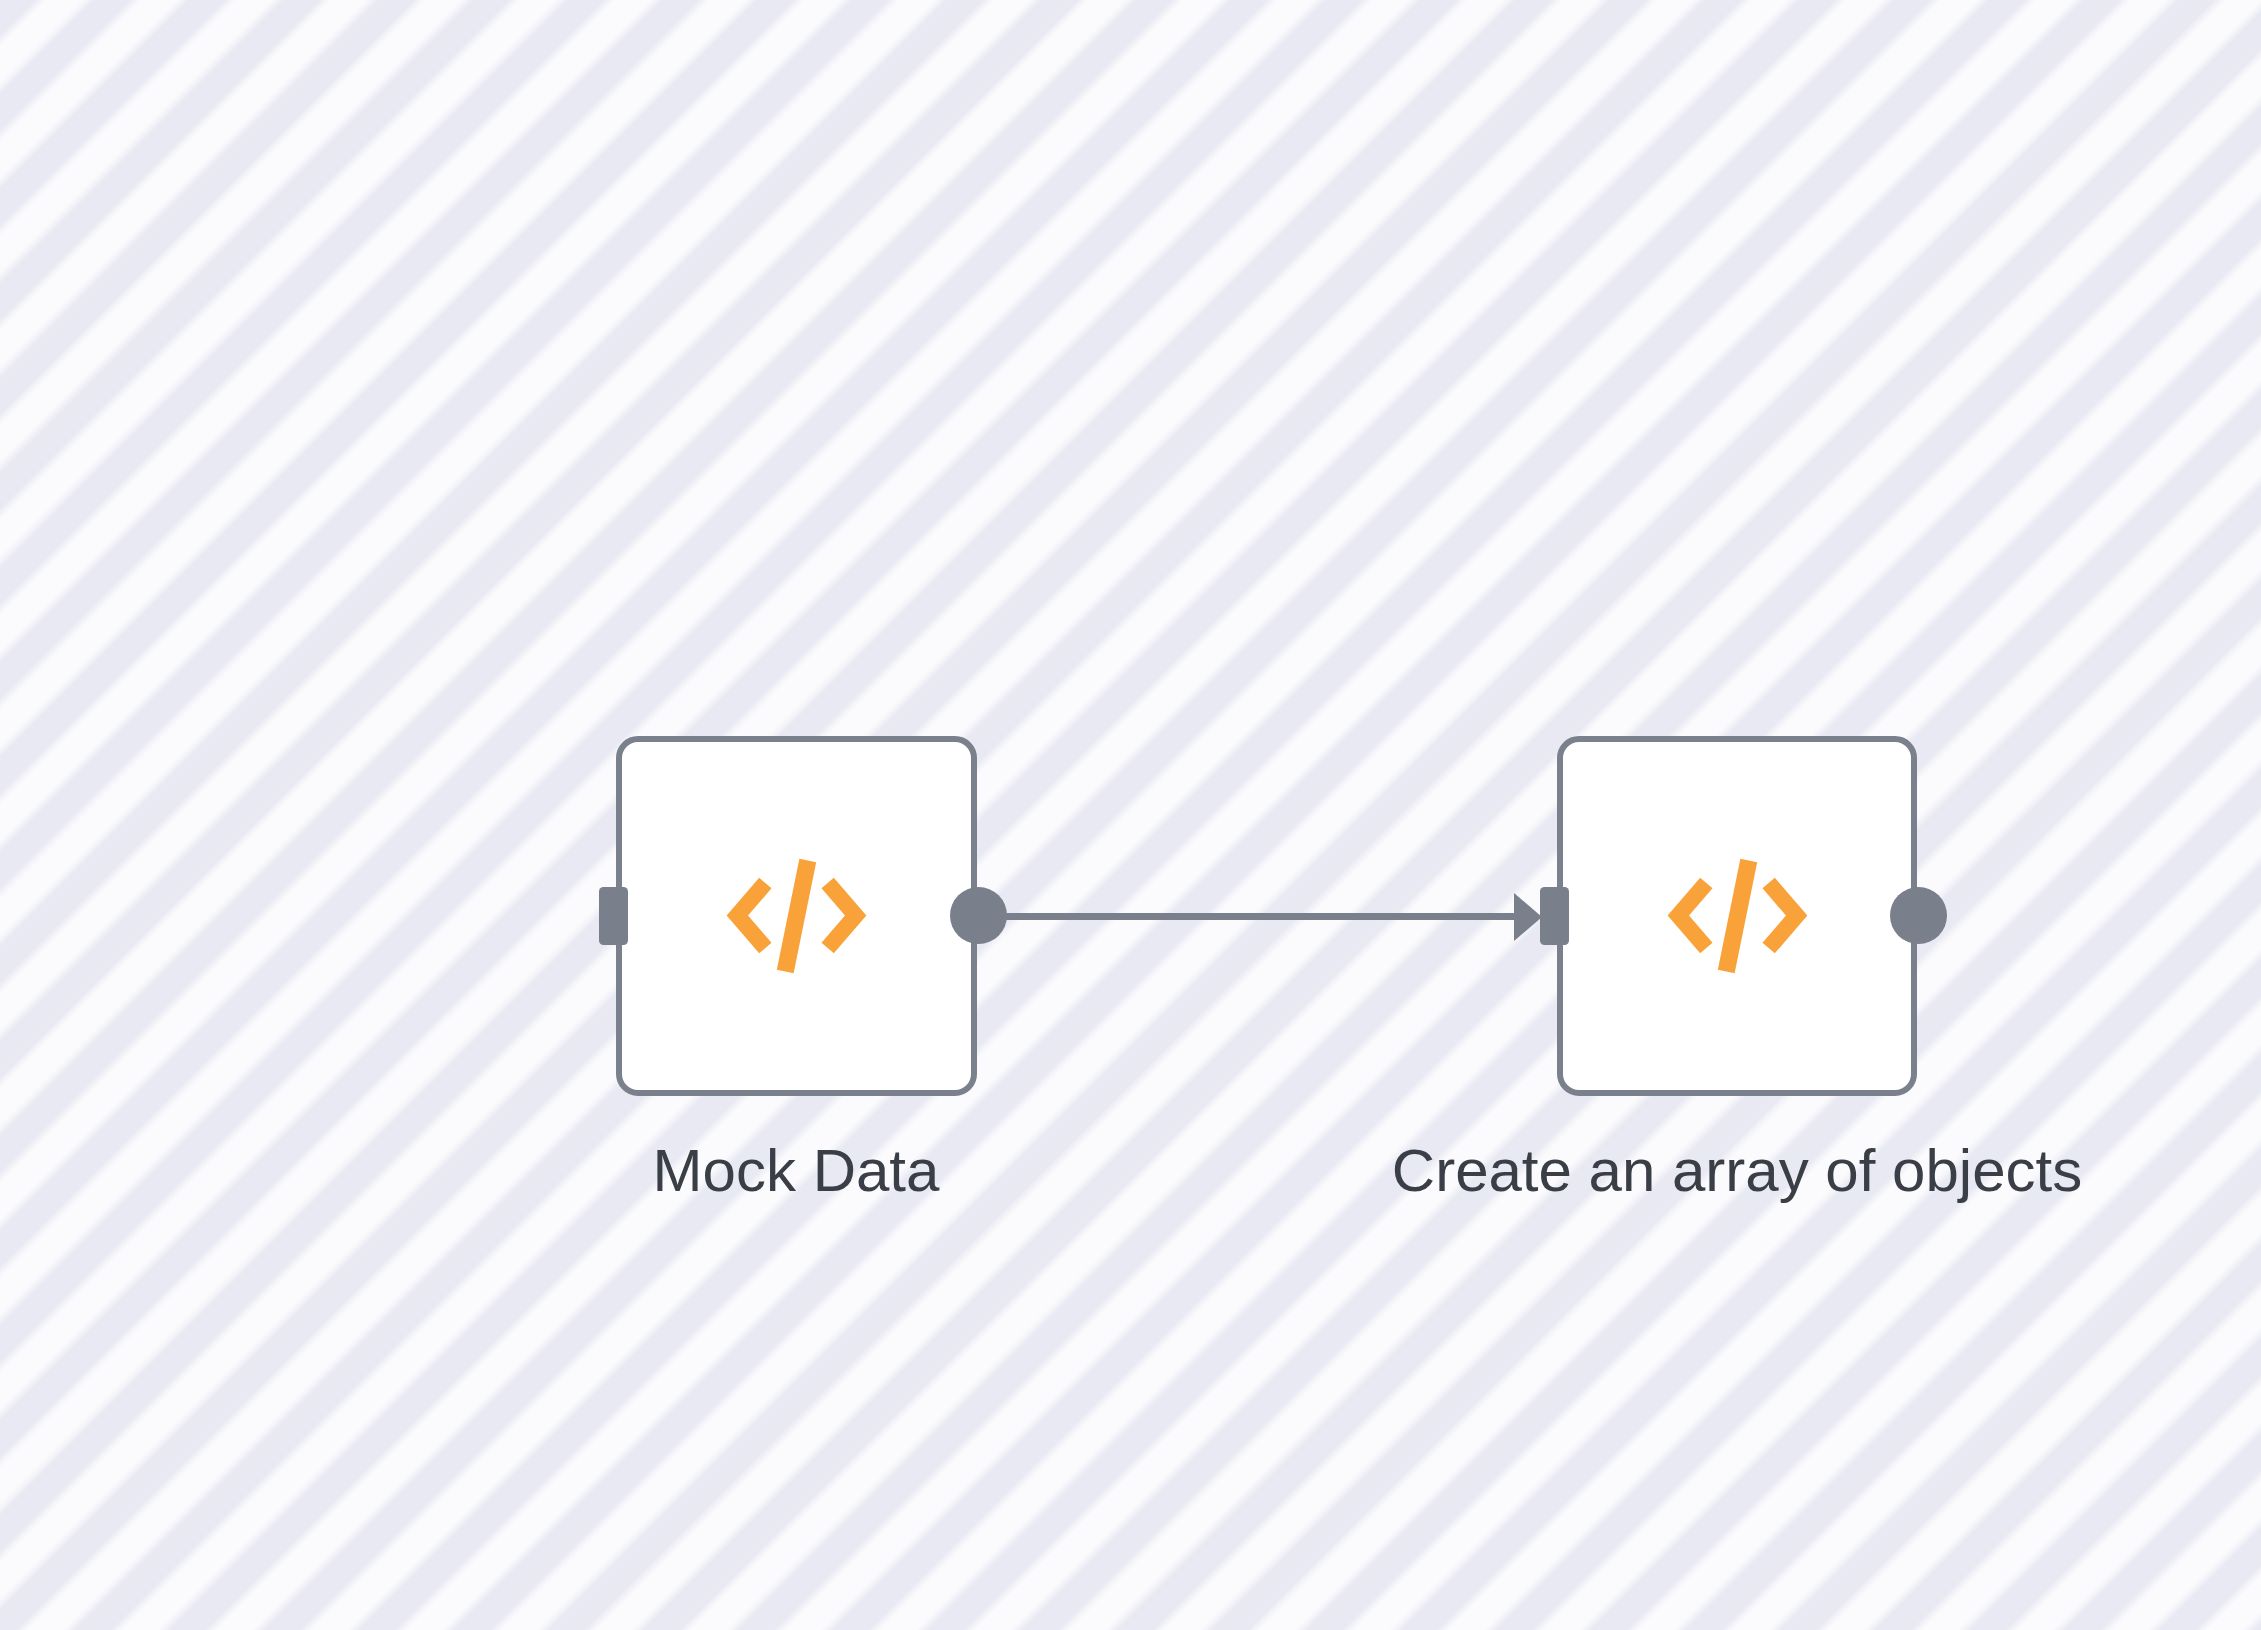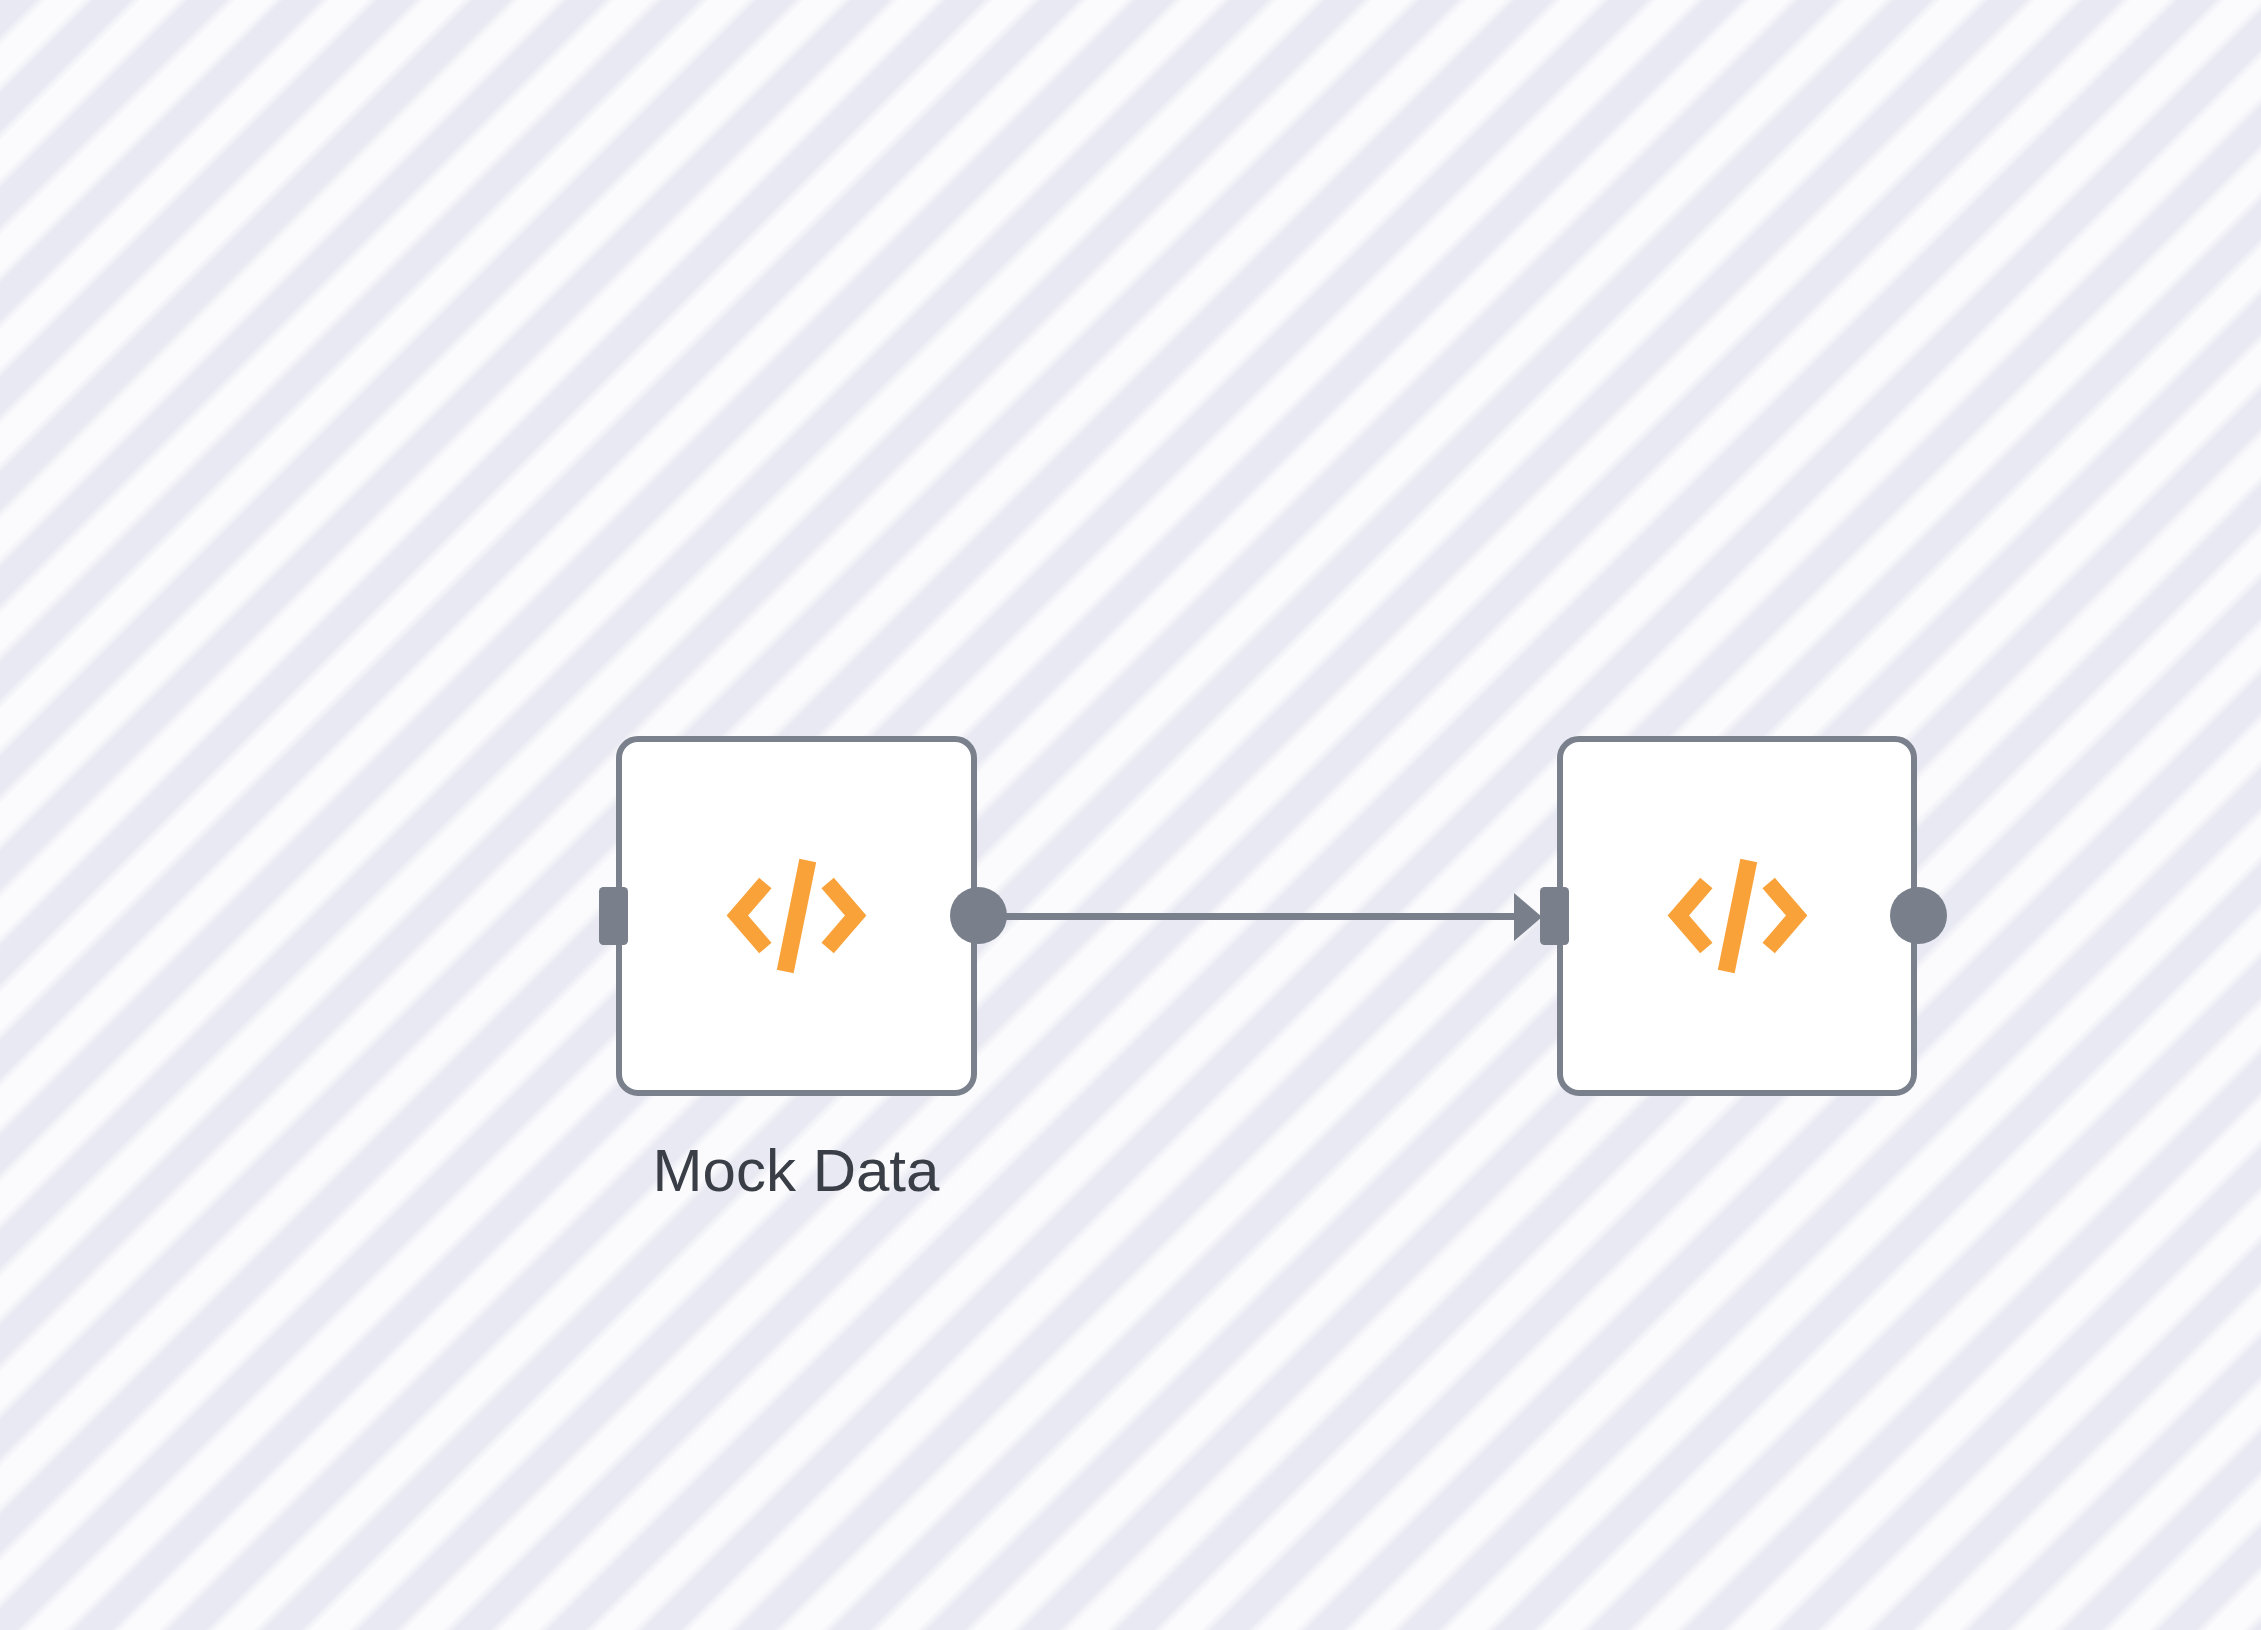--- a/index.html
+++ b/index.html
@@ -118,15 +118,16 @@
     <svg class="code-icon" viewBox="0 0 330 270">
       <path d="M96 62 L34 134 L96 206" stroke-width="36"></path>
       <path d="M234 62 L296 134 L234 206" stroke-width="36"></path>
       <line x1="190" y1="12" x2="140" y2="258" stroke-width="38"></line>
     </svg>
     <div class="port port-square"></div>
     <div class="port port-circle"></div>
   </div>
 
   <div class="node-label" id="label-1">Mock Data</div>
+  <div class="node-label" id="label-2">Create an array of objects</div>
 
 </div>
 
 
 </body></html>

